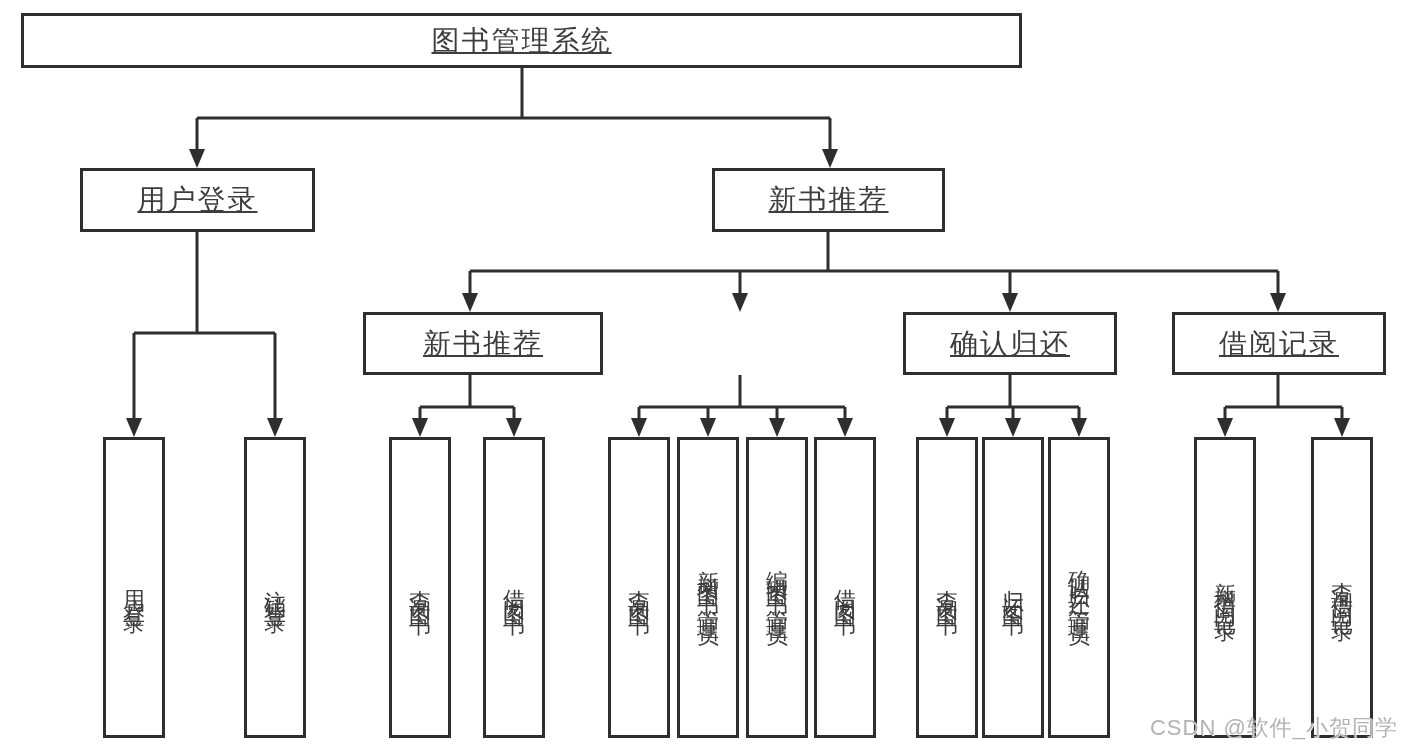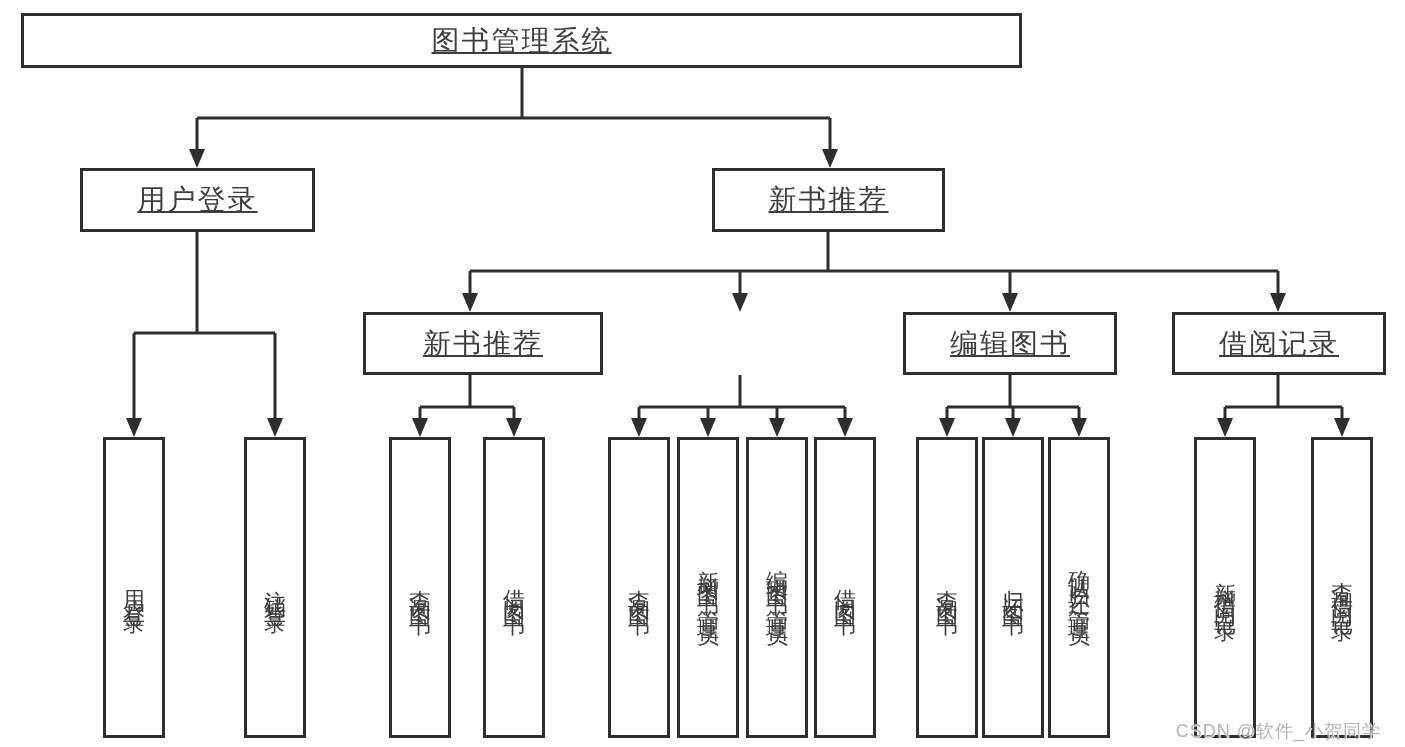--- a/index.html
+++ b/index.html
@@ -34,22 +34,22 @@
   .box.v span{
     writing-mode:vertical-rl;
     text-orientation:mixed;
     font-size:22px;
     letter-spacing:8px;
     line-height:1;
     white-space:nowrap;
   }
   .watermark{
     position:absolute;z-index:3;
-    right:24px;bottom:4px;
-    font-size:18px;
+    right:7px;bottom:4px;
+    font-size:22px;
     color:var(--watermark);
     letter-spacing:1px;
     text-shadow:1px 1px 0 rgba(255,255,255,0.85);
     white-space:nowrap;
   }
 </style>
 </head>
 <body>
 
 <div class="canvas">
@@ -119,21 +119,21 @@
     <span>用户登录</span>
   </div>
   <div class="box h" style="left:712px;top:168px;width:233px;height:64px">
     <span>新书推荐</span>
   </div>
 
   <div class="box h" style="left:363px;top:312px;width:240px;height:63px">
     <span>新书推荐</span>
   </div>
   <div class="box h" style="left:903px;top:312px;width:214px;height:63px">
-    <span>编辑图书</span>
+    <span>确认归还</span>
   </div>
   <div class="box h" style="left:1172px;top:312px;width:214px;height:63px">
     <span>借阅记录</span>
   </div>
 
   <div class="box v" style="left:103px;top:437px;width:62px;height:301px">
     <span>用户登录</span>
   </div>
   <div class="box v" style="left:244px;top:437px;width:62px;height:301px">
     <span>注销登录</span>

